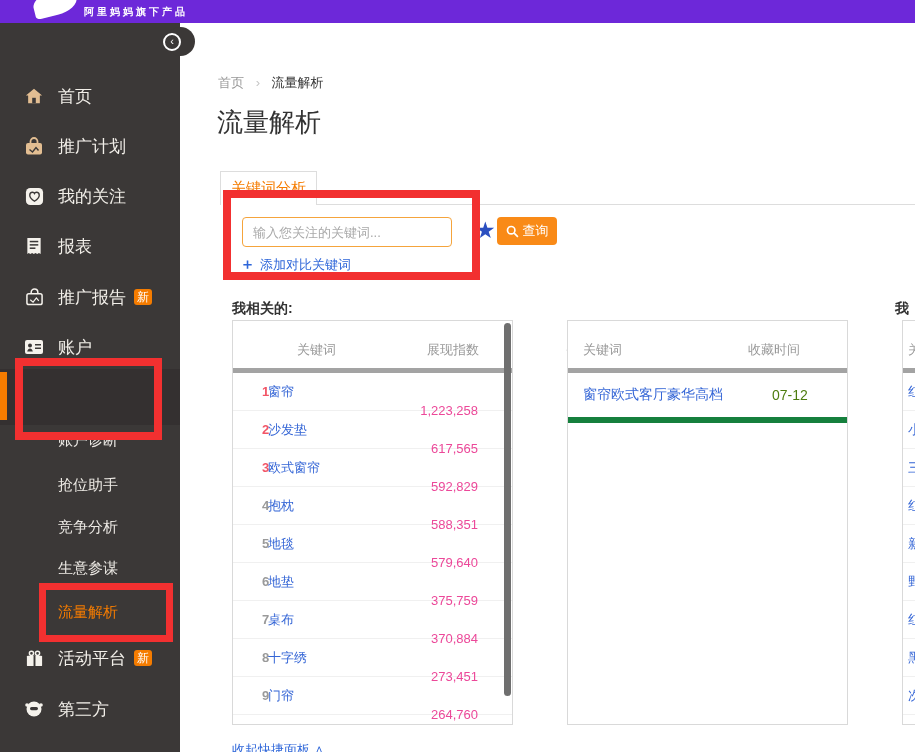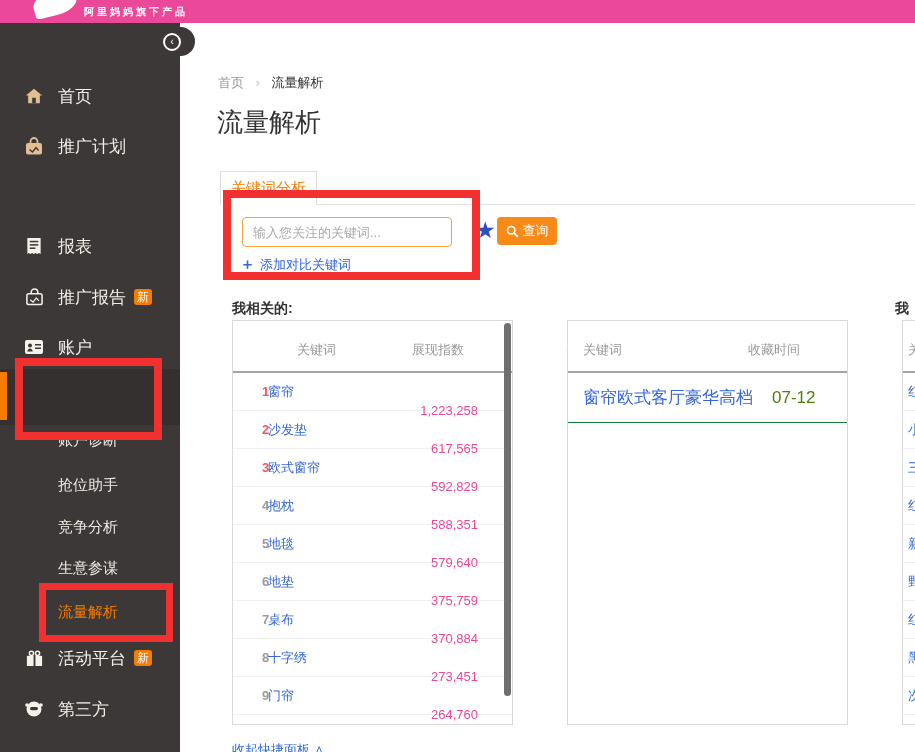--- a/index.html
+++ b/index.html
@@ -2,21 +2,21 @@
 <html><head>
 <meta charset="utf-8">
 <style>
   * { box-sizing: border-box; margin: 0; padding: 0; }
   html, body { width: 915px; height: 752px; }
   body {
     position: relative; overflow: hidden; background: #fff;
     font-family: "Liberation Sans", sans-serif; color: #333;
   }
   
-  .topbar { position:absolute; left:0; top:0; width:915px; height:23px; background:#ec4899; z-index:5; }
+  .topbar { position:absolute; left:0; top:0; width:915px; height:23px; background:#6d28d9; z-index:5; }
   .logo-blob { position:absolute; left:33px; top:-9px; width:44px; height:24px; background:#fff;
     border-radius: 60% 60% 60% 15%; transform: rotate(-14deg); }
   .brand-caption { position:absolute; left:84px; top:5px; color:#fff; font-size:10px; font-weight:bold; letter-spacing:3px; }
   
   .sidebar { position:absolute; left:0; top:23px; width:180px; height:729px; background:#3B3837; z-index:4; }
   .collapse-bump { position:absolute; left:166px; top:27px; width:29px; height:29px; border-radius:50%; background:#3B3837; z-index:5; }
   .collapse-btn { position:absolute; left:163px; top:33px; width:18px; height:18px; border-radius:50%;
     background:#3B3837; border:2px solid #fff; color:#fff; font-size:11px; line-height:13px; text-align:center; z-index:6; cursor:pointer; }
   .nav-item { position:absolute; left:0; width:180px; height:28px; display:flex; align-items:center;
     color:#F2EFE9; font-size:17px; font-weight:500; cursor:pointer; }
@@ -45,30 +45,30 @@
     border-radius:4px; padding:4px 10px; font-size:13px; color:#333; outline:none; font-family:"Liberation Sans",sans-serif; }
   .kw-input::placeholder { color:#a9a9a9; }
   .star { position:absolute; left:475px; top:217px; font-size:23px; color:#2B4FC0; cursor:pointer; }
   .query-btn { position:absolute; left:497px; top:217px; width:60px; height:28px; background:#F98A17; border:none;
     border-radius:4px; color:#fff; font-size:13px; display:flex; align-items:center; justify-content:center; gap:4px; cursor:pointer;
     font-family:"Liberation Sans",sans-serif; }
   .add-link { position:absolute; left:240px; top:255px; color:#2E66D9; font-size:13px; cursor:pointer; display:flex; align-items:center; }
   .add-link .plus { font-size:15px; font-weight:bold; margin-right:5px; }
   .panel-label { position:absolute; font-size:14px; font-weight:bold; color:#333; }
   .panel { position:absolute; top:320px; width:281px; height:405px; background:#fff; border:1px solid #d9d9d9; }
-  .thead { height:52px; position:relative; color:#999; font-size:13px; border-bottom:2px solid #a3a3a3; }
+  .thead { height:52px; position:relative; color:#999; font-size:13px; border-bottom:5px solid #a3a3a3; }
   .thead span { position:absolute; top:20px; }
   .trow { height:38px; display:flex; align-items:center; font-size:13px; border-bottom:1px solid #f0f0f0; }
   .trow:last-child { border-bottom:none; }
   .trow .rank { width:34px; padding-left:29px; font-weight:bold; color:#9a9a9a; }
   .trow .rank.top { color:#F25566; }
   .trow .kw { flex:1; margin-left:1px; color:#3566D6; cursor:pointer; }
   .trow .val { width:110px; text-align:right; padding-right:34px; color:#ec4899;margin-top:38px; }
   .scroll-thumb { position:absolute; right:1px; top:2px; width:7px; height:373px; background:#6F6F6F; border-radius:4px; cursor:grab; }
-  .fav-row { height:50px; display:flex; align-items:center; font-size:17px; border-bottom:1px solid #15803d; }
+  .fav-row { height:50px; display:flex; align-items:center; font-size:14px; border-bottom:6px solid #15803d; }
   .fav-row .kw { margin-left:15px; color:#3566D6; cursor:pointer; }
   .fav-row .time { position:absolute; left:204px; color:#4d7c0f; }
   .clip-row { height:38px; display:flex; align-items:center; font-size:13px; border-bottom:1px solid #f0f0f0; }
   .clip-row .kw { margin-left:5px; color:#3566D6; cursor:pointer; }
   .footer-link { position:absolute; left:232px; top:741px; color:#2E66D9; font-size:13px; cursor:pointer; }
   
   .anno { position:absolute; border:8px solid #F23030; background:transparent; z-index:50; pointer-events:none; }
   .anno-a { left:223px; top:190px; width:257px; height:90px; }
   .anno-b { left:15px;  top:358px; width:147px; height:82px; }
   .anno-c { left:39px;  top:583px; width:134px; height:59px; border-width:7px; }
@@ -98,21 +98,21 @@
 </button>
 <div class="add-link">
   <span class="plus">＋</span>
   <span>添加对比关键词</span>
 </div>
 
 <div class="panel-label" style="left:232px; top:300px;">我相关的:</div>
 <div class="panel" style="left:232px;">
   <div class="thead">
     <span style="left:64px;">关键词</span>
-    <span style="left:179px;">展现指数</span>
+    <span style="left:194px;">展现指数</span>
   </div>
   <div class="trow">
     <span class="rank top">1</span>
     <span class="kw">窗帘</span>
     <span class="val">1,223,258</span>
   </div>
   <div class="trow">
     <span class="rank top">2</span>
     <span class="kw">沙发垫</span>
     <span class="val">617,565</span>
@@ -224,20 +224,29 @@
     <span class="nico">
       <svg width="20" height="19" viewBox="0 0 20 19">
           <path d="M6.5 6V4.5a3.5 3.5 0 017 0V6" stroke="#E3BE92" stroke-width="1.8" fill="none"></path>
           <rect x="2" y="6" width="16" height="11.5" rx="2" fill="#E3BE92"></rect>
           <path d="M5.5 12.5l3 2.5 3.5-4.5 2.5 3" stroke="#3B3837" stroke-width="1.4" fill="none"></path>
         </svg>
     </span>
     <span class="nlabel">推广计划</span>
   </div>
 
+  <div class="nav-item" style="top:159px;">
+    <span class="nico">
+      <svg width="19" height="19" viewBox="0 0 20 20">
+          <rect x="1" y="1" width="18" height="18" rx="4.5" fill="#F5F2EC"></rect>
+          <path d="M10 15s-5-3.2-5-6.4C5 6.6 6.6 5.5 8 5.5c1 0 1.7.5 2 1.2.3-.7 1-1.2 2-1.2 1.4 0 3 1.1 3 3.1 0 3.2-5 6.4-5 6.4z" fill="none" stroke="#3B3837" stroke-width="1.4"></path>
+        </svg>
+    </span>
+    <span class="nlabel">我的关注</span>
+  </div>
 
   <div class="nav-item" style="top:209px;">
     <span class="nico">
       <svg width="16" height="19" viewBox="0 0 16 20">
           <path d="M1 1h14v17l-1.8-1.2L11.4 18l-1.8-1.2L7.8 18 6 16.8 4.2 18 2.4 16.8 1 18z" fill="#F5F2EC"></path>
           <rect x="3.5" y="4" width="9" height="1.6" fill="#3B3837"></rect>
           <rect x="3.5" y="7.5" width="9" height="1.6" fill="#3B3837"></rect>
           <rect x="3.5" y="11" width="6" height="1.6" fill="#3B3837"></rect>
         </svg>
     </span>

